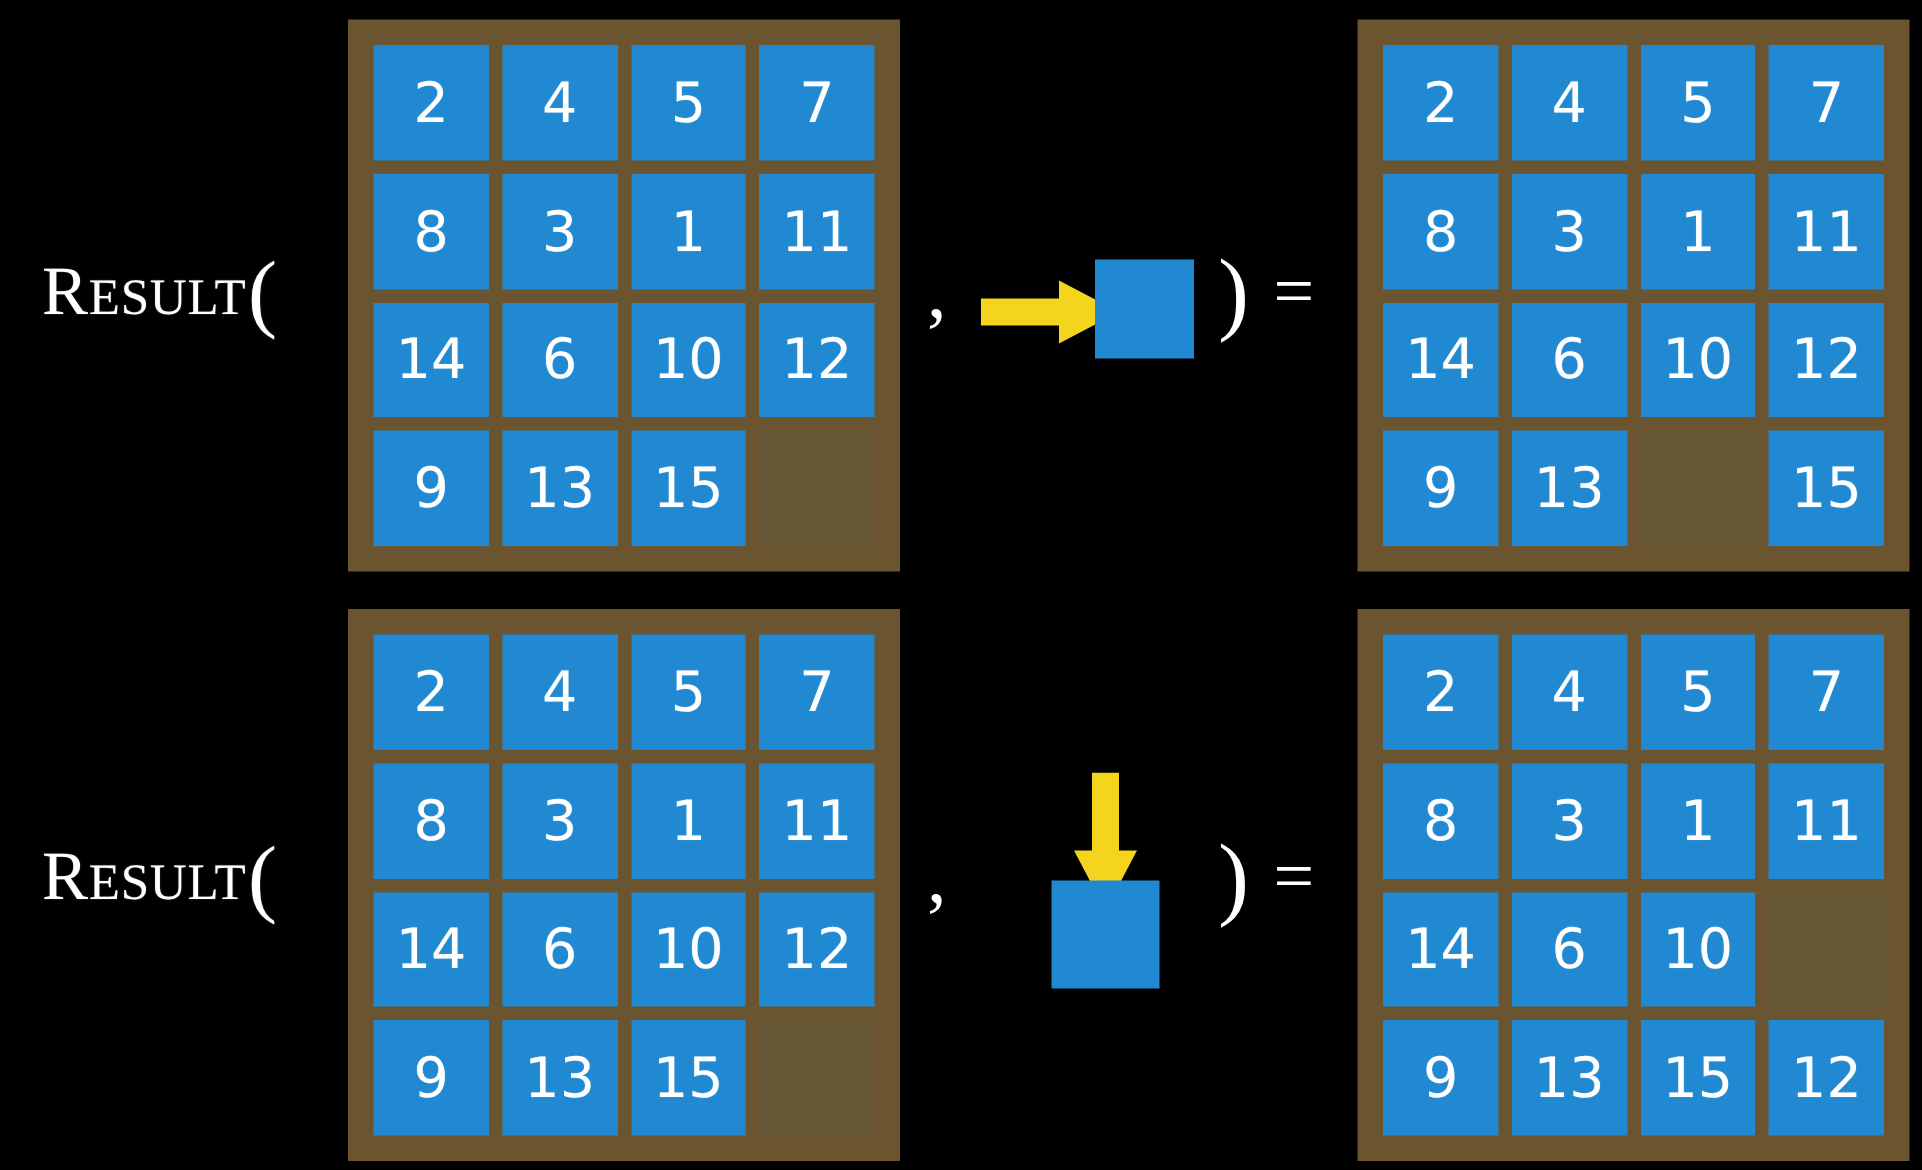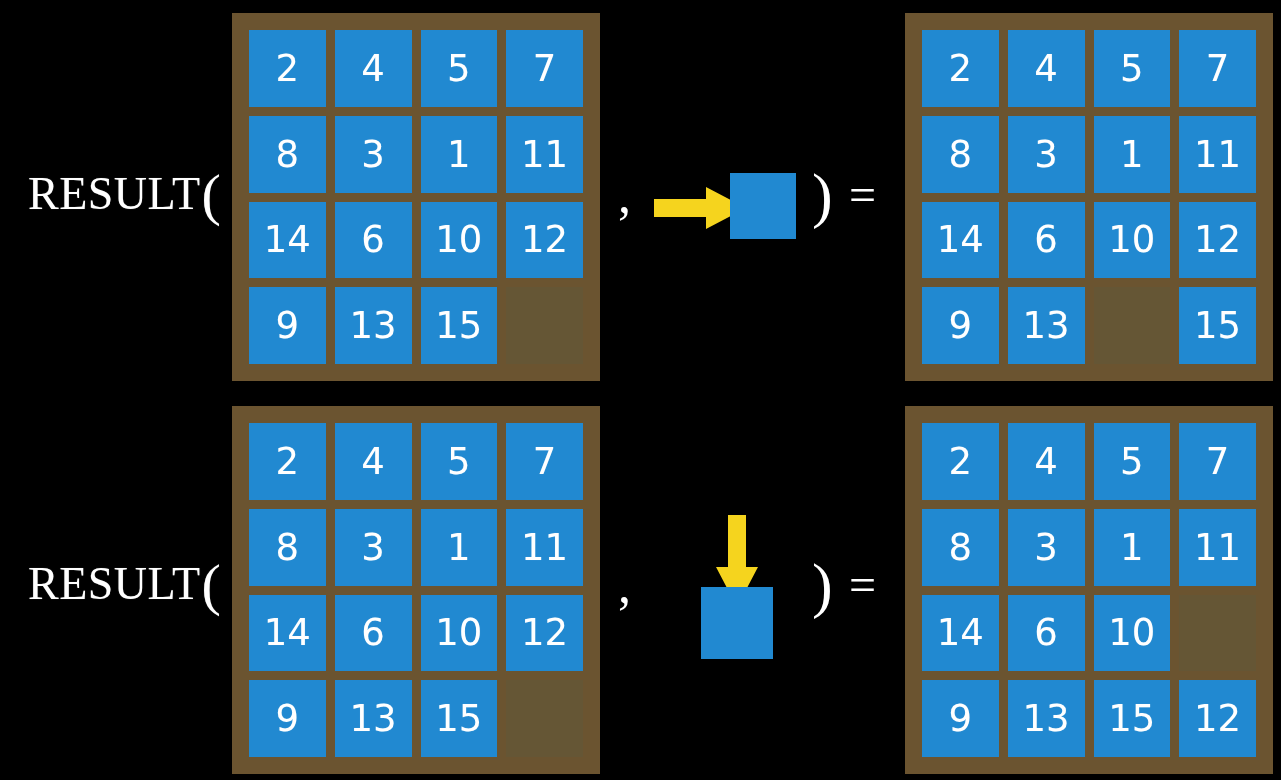--- a/index.html
+++ b/index.html
@@ -32,21 +32,21 @@
     transform: translateY(-50%);
     color: #ffffff;
     font-family: "Liberation Serif", "DejaVu Serif", serif;
     font-size: 46px;
     line-height: 1;
     white-space: nowrap;
     letter-spacing: 0.5px;
     text-shadow: 0 0 1px rgba(255,255,255,0.35);
   }
   .result-label .rl-first { font-size: 46px; }
-  .result-label .rl-rest  { font-size: 46px; }
+  .result-label .rl-rest  { font-size: 34px; }
   .result-label .rl-paren {
     font-size: 58px;
     vertical-align: -5px;
     margin-left: 1px;
   }
 
   
   .board {
     position: absolute;
     background: #6b5430;

